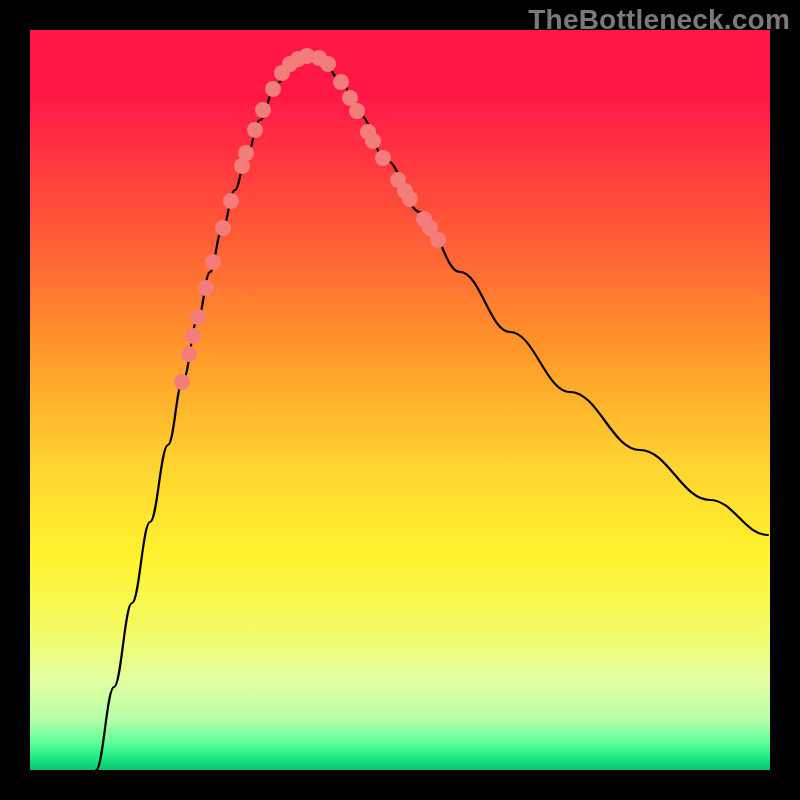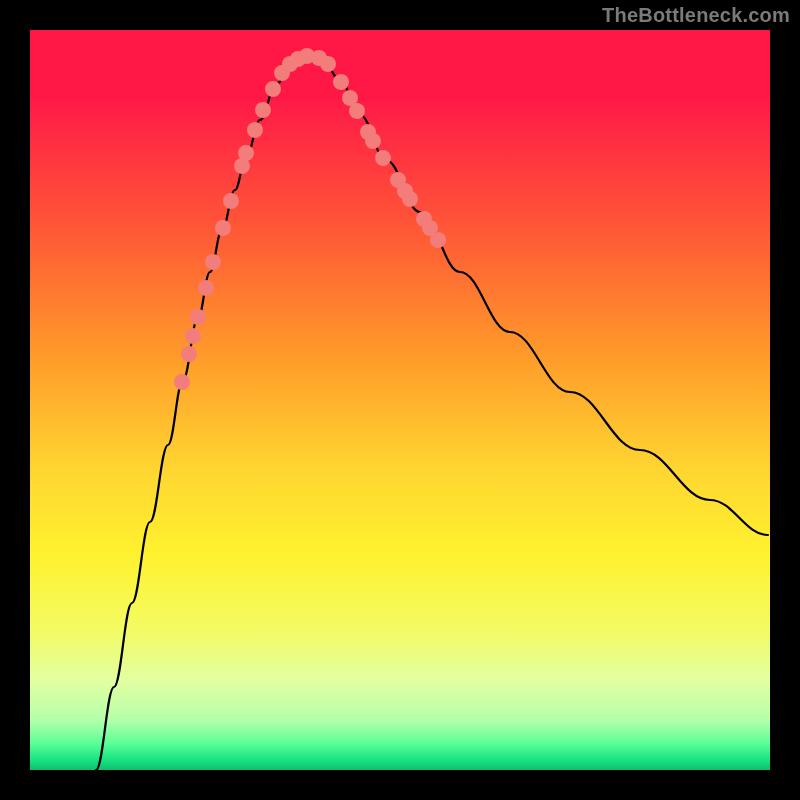--- a/index.html
+++ b/index.html
@@ -15,21 +15,21 @@
     position: relative;
     width: 800px;
     height: 800px;
     background: #000;
   }
   .watermark {
     position: absolute;
     top: 4px;
     right: 10px;
     color: #7a7a7a;
-    font-size: 20px;
+    font-size: 28px;
     font-weight: 600;
     letter-spacing: 0.2px;
     z-index: 5;
   }
   .inner {
     position: absolute;
     left: 30px;
     top: 30px;
     width: 740px;
     height: 740px;

